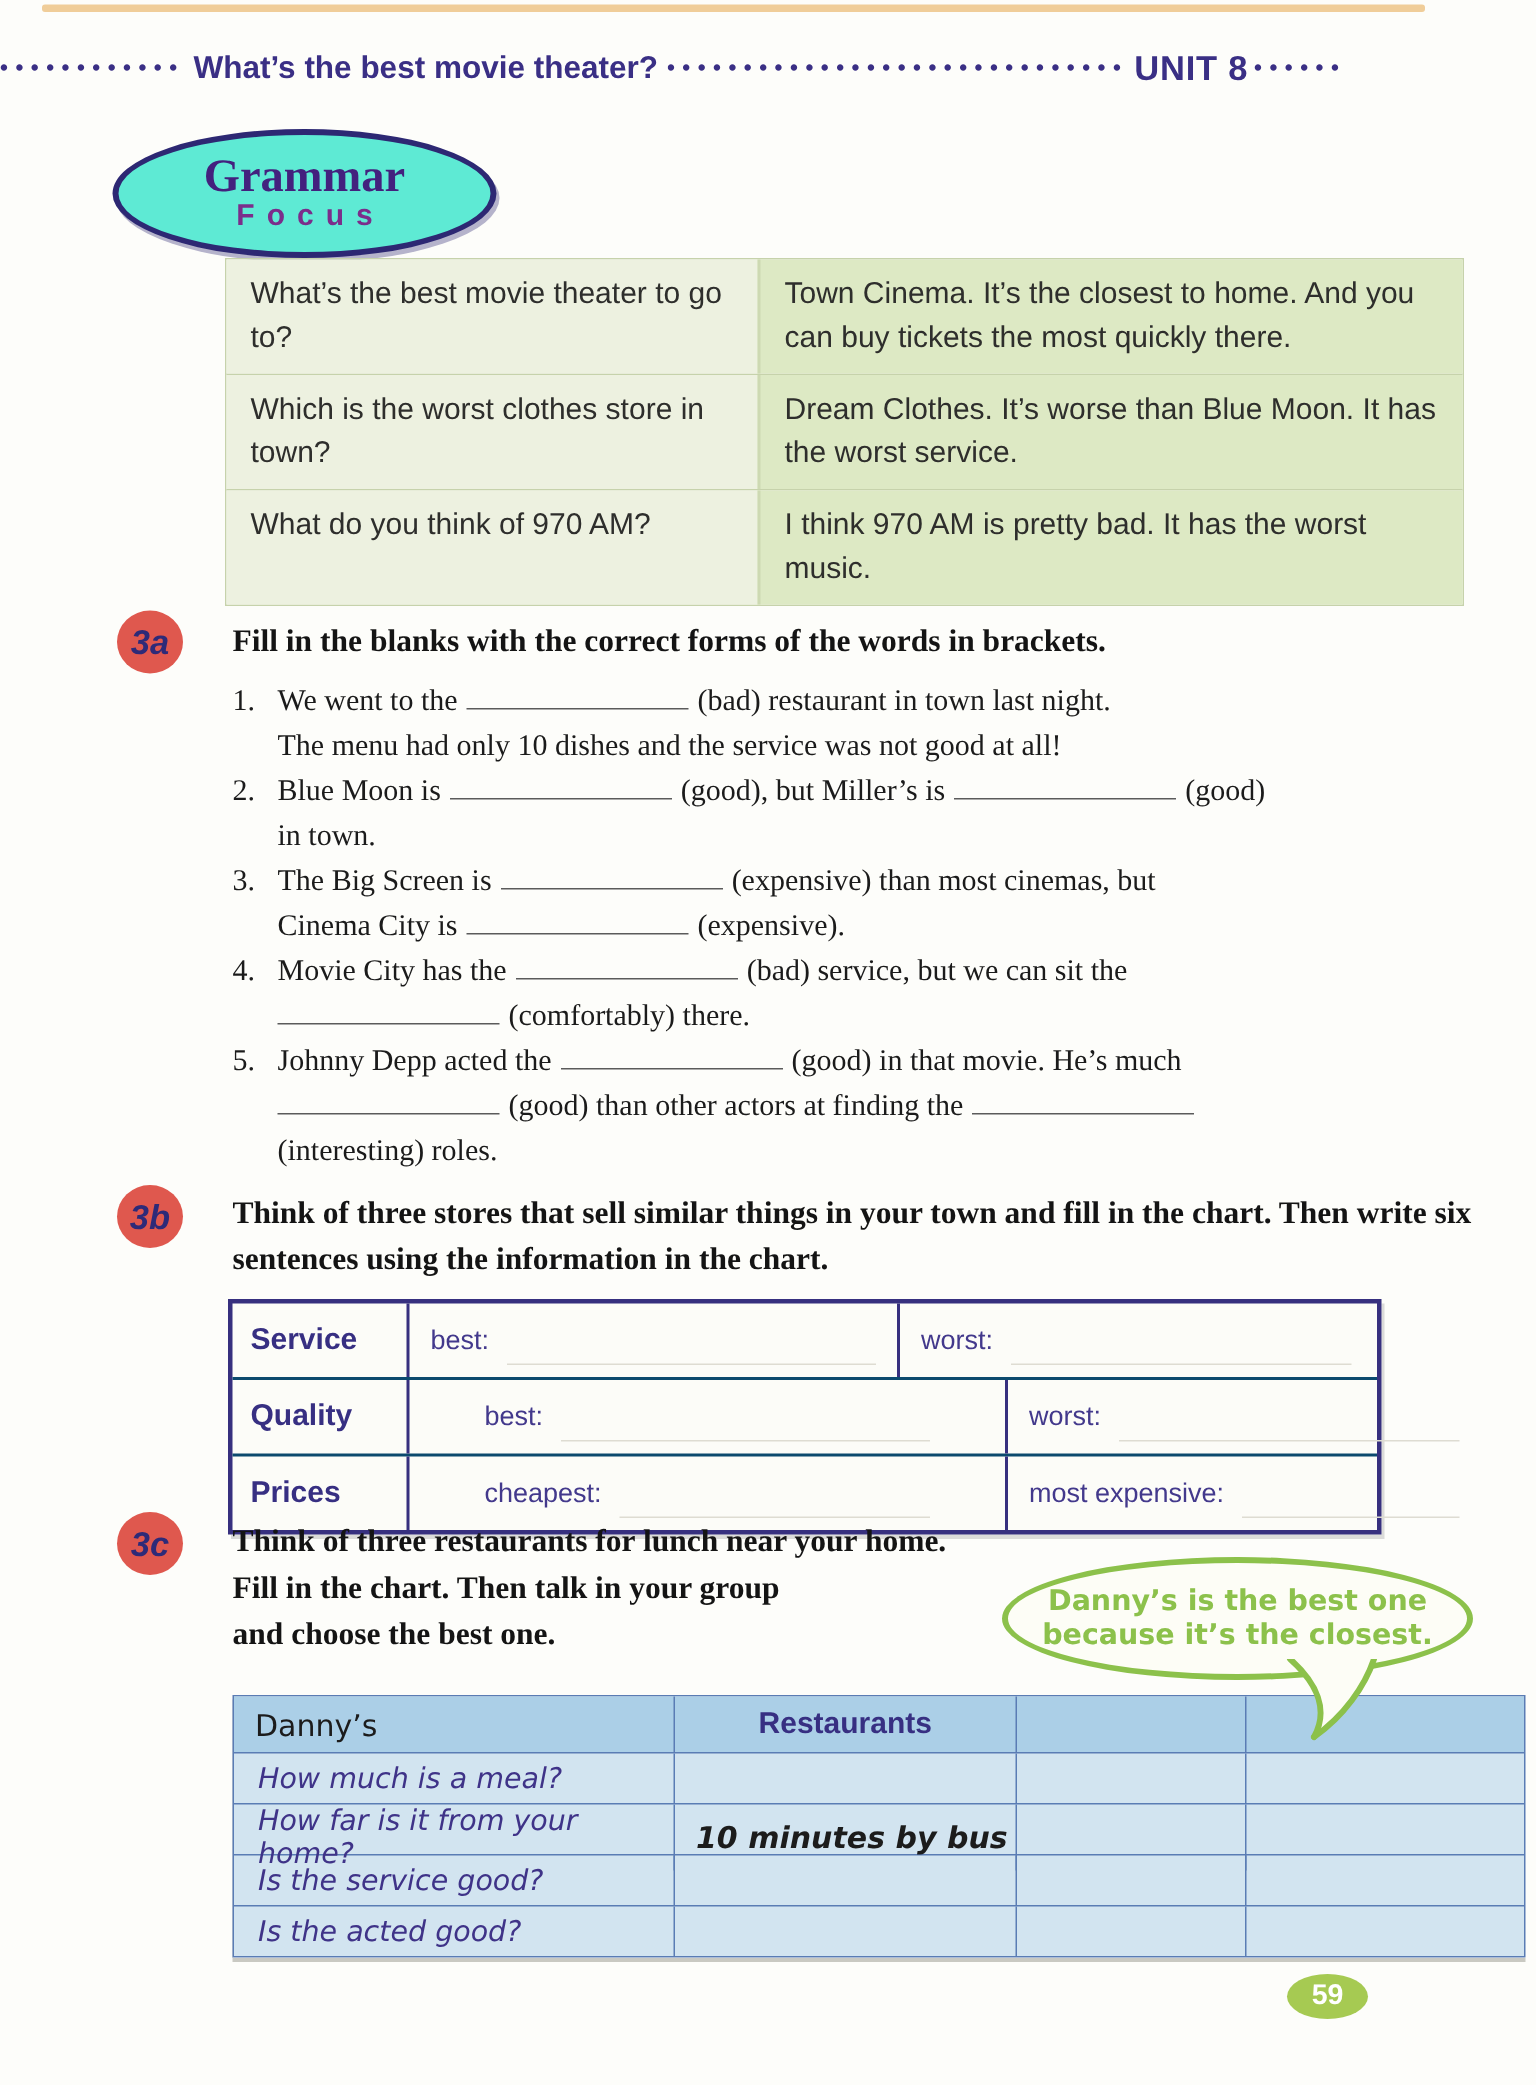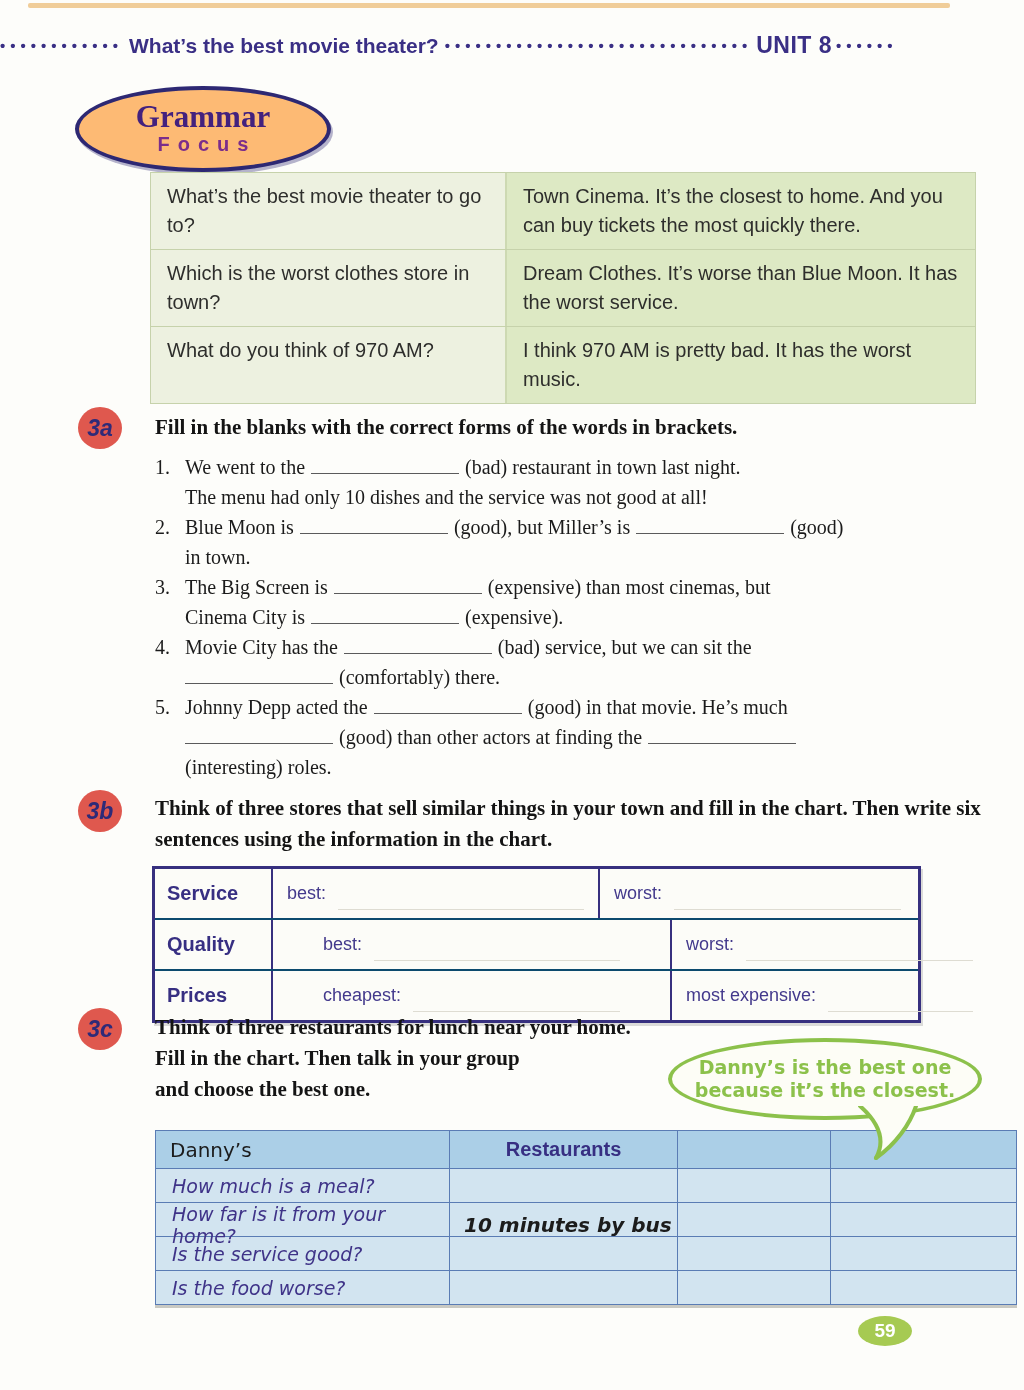--- a/index.html
+++ b/index.html
@@ -14,21 +14,21 @@
 
   
   .hdr{position:absolute;top:32px;left:0;width:1010px;display:flex;align-items:center;white-space:nowrap;color:#3a2f85;}
   .dots{font-size:15px;letter-spacing:5px;font-weight:bold;color:#3a2f85;overflow:hidden;}
   .hdr-title{font-size:21px;font-weight:bold;margin:0 6px;}
   .hdr-unit{font-size:23px;font-weight:bold;letter-spacing:.5px;margin:0 4px;}
 
   
   .gf-badge{
     position:absolute;left:75px;top:86px;width:248px;height:78px;
-    background:#fdba74;border:4px solid #2d2873;border-radius:50%;
+    background:#5eead4;border:4px solid #2d2873;border-radius:50%;
     display:flex;flex-direction:column;align-items:center;justify-content:center;
     box-shadow:2px 3px 0 rgba(45,40,115,.35);
   }
   .gf1{font-family:"Liberation Serif",serif;font-weight:bold;font-size:31px;color:#43217e;line-height:30px;}
   .gf2{font-size:20px;font-weight:bold;letter-spacing:8px;color:#7b2d8b;line-height:24px;margin-left:8px;}
 
   
   .gtable{position:absolute;left:150px;top:172px;width:824px;border:1px solid #c6d2ab;}
   .grow{display:grid;grid-template-columns:354px 470px;}
   .grow + .grow{border-top:1px solid #c6d2ab;}
@@ -247,21 +247,21 @@
       <div class="ccell"></div>
       <div class="ccell"></div>
     </div>
     <div class="crow">
       <div class="ccell c-q">Is the service good?</div>
       <div class="ccell"></div>
       <div class="ccell"></div>
       <div class="ccell"></div>
     </div>
     <div class="crow">
-      <div class="ccell c-q">Is the food worse?</div>
+      <div class="ccell c-q">Is the acted good?</div>
       <div class="ccell"></div>
       <div class="ccell"></div>
       <div class="ccell"></div>
     </div>
   </div>
 
   <div class="pagenum">59</div>
 
 </div>
 

